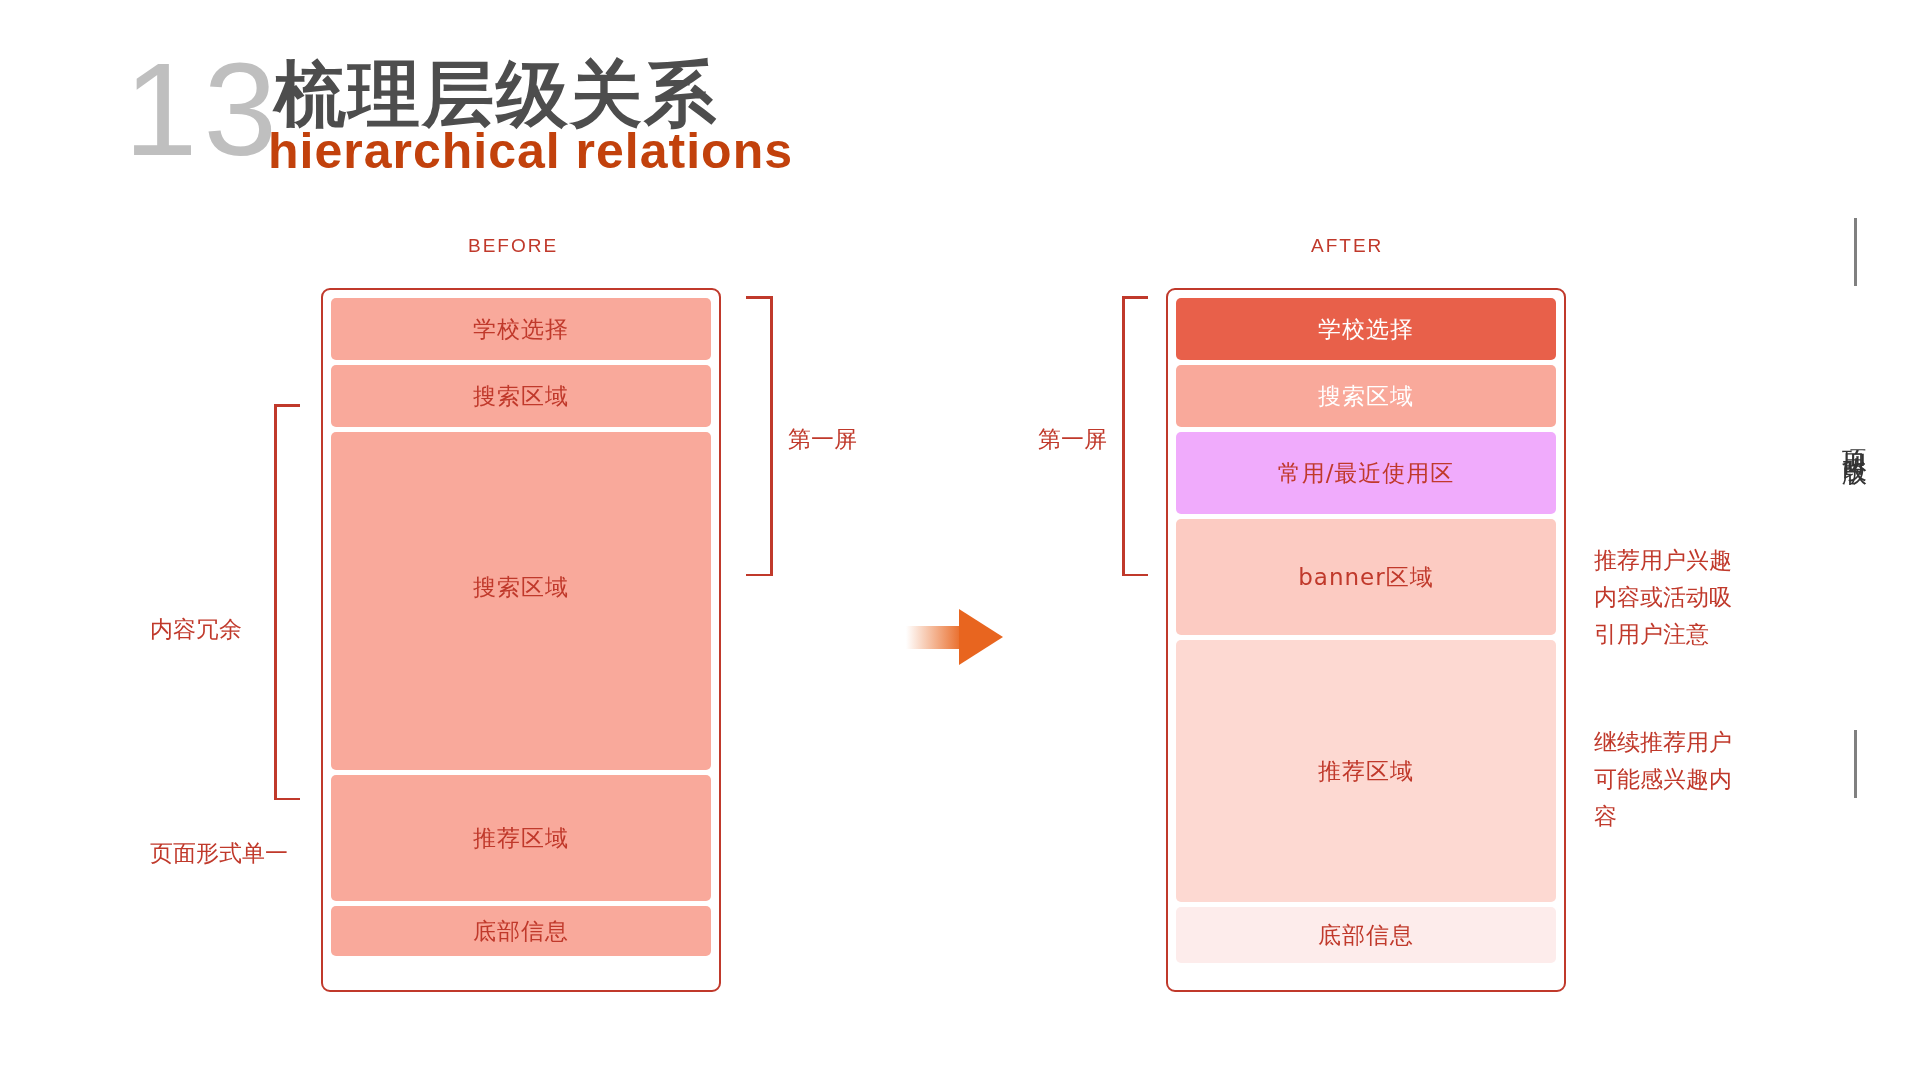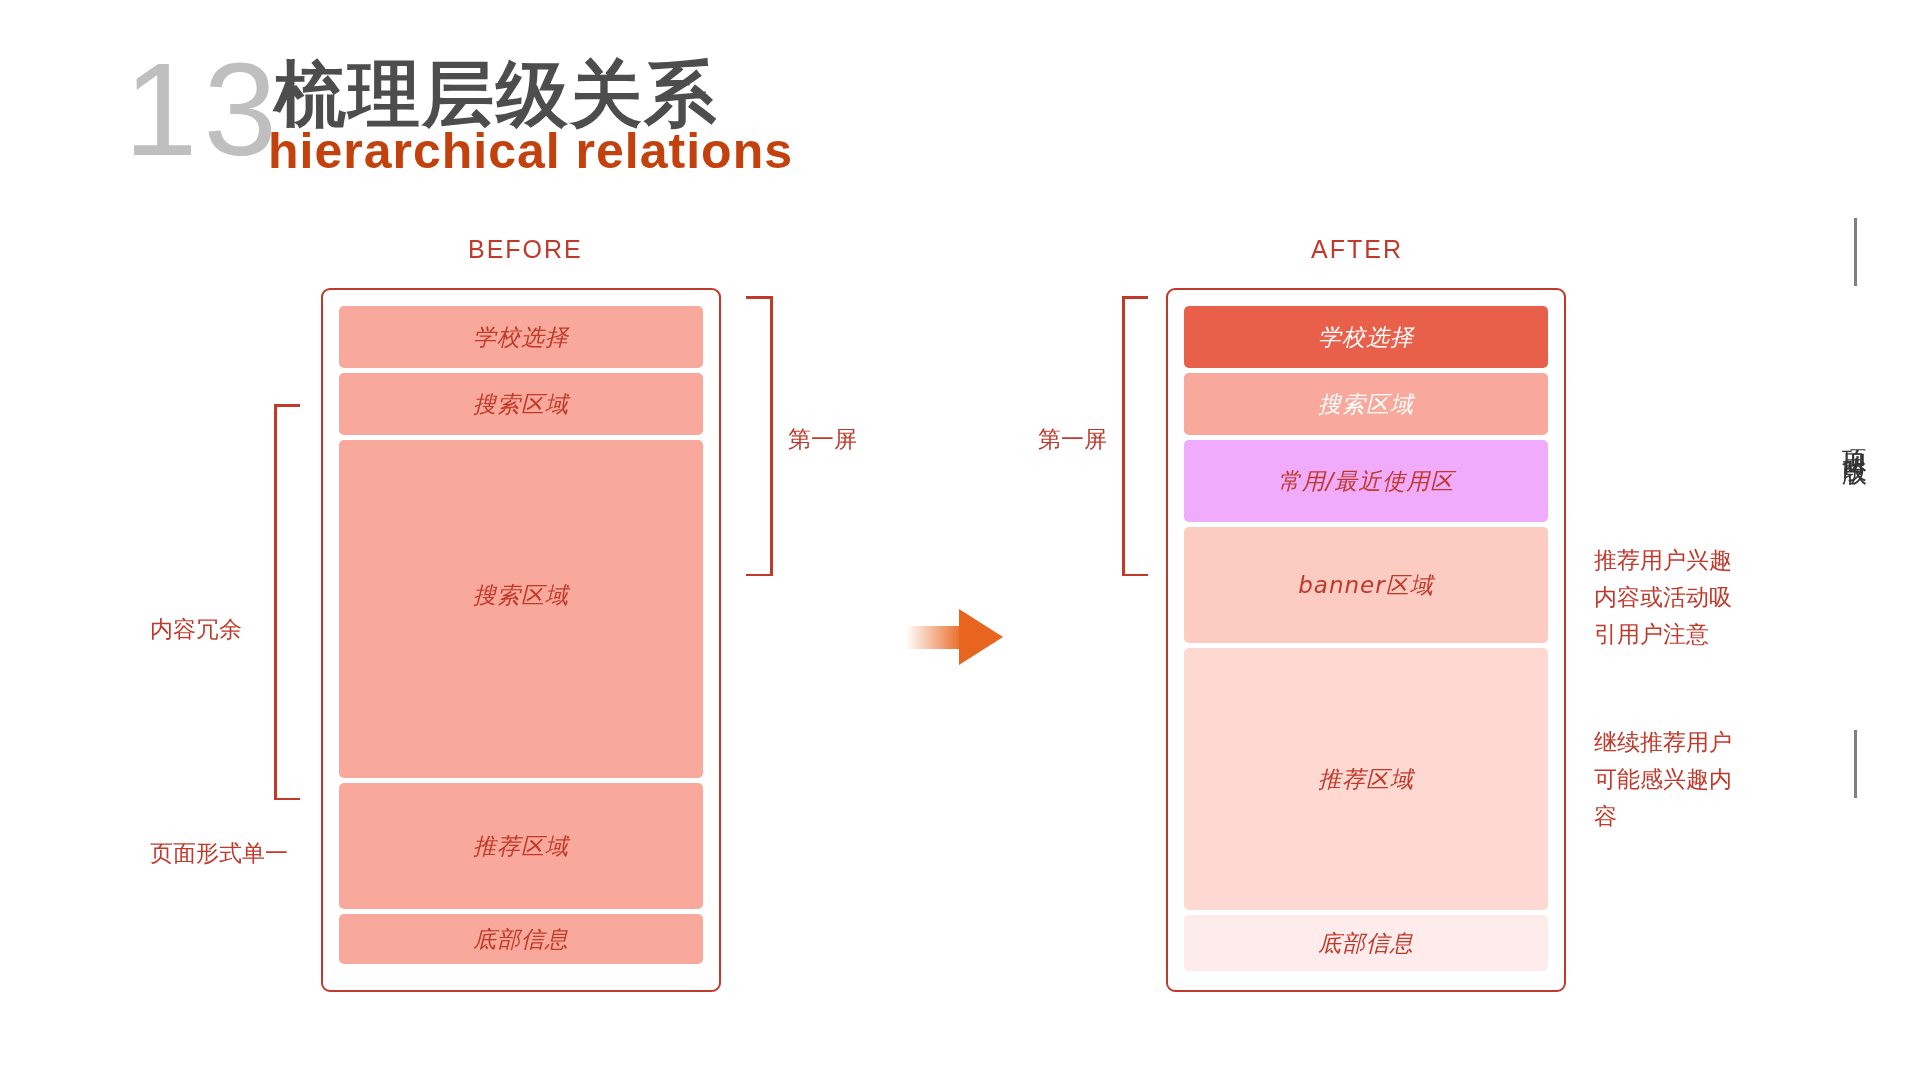--- a/index.html
+++ b/index.html
@@ -31,35 +31,34 @@
     font-family: "Liberation Sans", sans-serif;
     font-size: 50px; font-weight: 700; letter-spacing: 1px;
     color: #c2410c; line-height: 1;
     white-space: nowrap;
   }
 
   
   .caption {
     position: absolute;
     font-family: "Liberation Sans", sans-serif;
-    font-size: 25px; letter-spacing: 2px;
+    font-size: 19px; letter-spacing: 2px;
     color: #c0392b; white-space: nowrap;
   }
   .caption.before { left: 452px; top: 235px; }
   .caption.after  { left: 1295px; top: 235px; }
 
   
   .phone {
     position: absolute;
     border: 2.5px solid #c0392b;
     border-radius: 9px;
     background: #ffffff;
     display: flex; flex-direction: column;
-    padding: 16px;
-    font-style: italic;
+    padding: 8px;
   }
   .phone.before { left: 305px; top: 288px; width: 400px; height: 704px; }
   .phone.after  { left: 1150px; top: 288px; width: 400px; height: 704px; }
 
   .blk {
     border-radius: 5px;
     display: flex; align-items: center; justify-content: center;
     font-family: "DejaVu Sans", sans-serif;
     font-size: 23px;
     letter-spacing: 1px;

